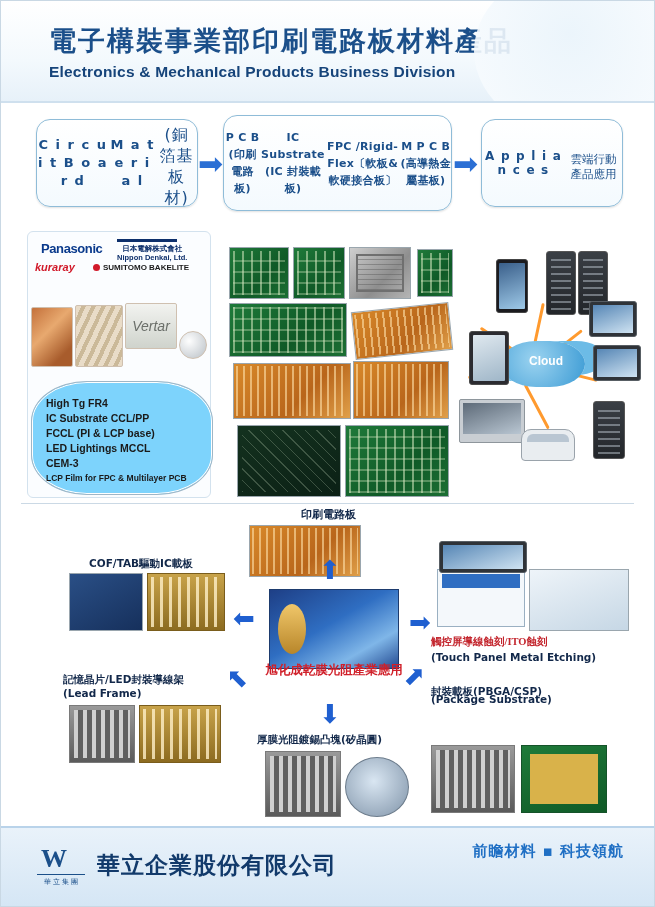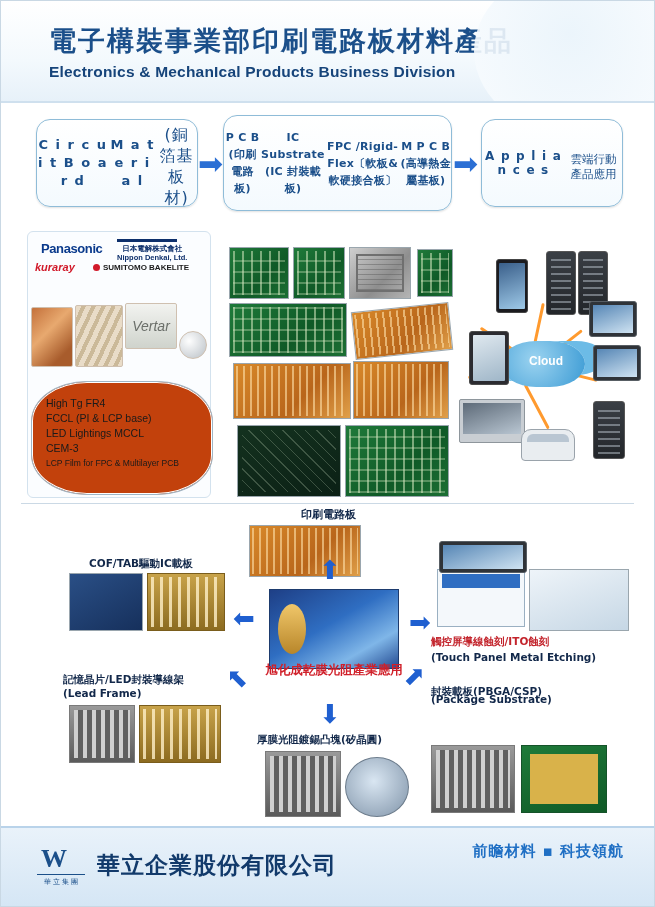--- a/index.html
+++ b/index.html
@@ -84,23 +84,24 @@
   .mat-imgs{position:absolute;left:30px;top:300px;width:175px;height:70px;}
   .mat{position:absolute;border:1px solid #cfc0b0;border-radius:2px;}
   .m1{left:0;top:6px;width:40px;height:58px;background:linear-gradient(135deg,#c4713b,#e8a96f 40%,#a85c2c 80%);}
   .m2{left:44px;top:4px;width:46px;height:60px;background:repeating-linear-gradient(115deg,#e9dcc8 0 5px,#cbb999 5px 9px);}
   .m3{left:94px;top:2px;width:50px;height:44px;background:linear-gradient(180deg,#f2f3f0,#cfd3cc);}
   .m3 .txt{font-size:14px;color:#6b6f6a;font-style:italic;text-align:center;margin-top:14px;}
   .m4{left:148px;top:30px;width:26px;height:26px;border-radius:50%;background:radial-gradient(circle at 35% 35%,#fefefe,#b9c0c6);}
   
   .cloud-mat{
     position:absolute;left:30px;top:380px;width:180px;height:112px;
-    background:#c2410c;border:1px solid #9fb6c6;
+    background:#7dd3fc;border:1px solid #9fb6c6;
     border-radius:56px/40px;
     box-shadow:inset 0 0 0 1px #ffffff;
+    font-weight:bold;
   }
   .cloud-mat .lines{padding:14px 0 0 14px;font-size:10.5px;color:#1a1a1a;line-height:15px;}
   .cloud-mat .lines .small{font-size:8.5px;}
   
   .imgbox{position:absolute;border:1px solid #9aa6ae;box-sizing:border-box;}
   .pcb-green{background:linear-gradient(135deg,#1f7a3a,#0f5a27 60%,#1c6f34);}
   .pcb-green:after{
     content:"";position:absolute;inset:3px;
     background:
       repeating-linear-gradient(90deg,rgba(210,230,190,.55) 0 2px,transparent 2px 9px),
@@ -263,20 +264,21 @@
     <div class="mat m2"></div>
     <div class="mat m3">
       <div class="txt">Vertar</div>
     </div>
     <div class="mat m4"></div>
   </div>
 
   <div class="cloud-mat">
     <div class="lines">
       <div>High Tg FR4</div>
+      <div>IC Substrate CCL/PP</div>
       <div>FCCL (PI &amp; LCP base)</div>
       <div>LED Lightings MCCL</div>
       <div>CEM-3</div>
       <div class="small">LCP Film for FPC &amp; Multilayer PCB</div>
     </div>
   </div>
 
   <div class="imgbox pcb-green" style="left:228px;top:246px;width:60px;height:52px;"></div>
   <div class="imgbox pcb-green" style="left:292px;top:246px;width:52px;height:52px;"></div>
   <div class="imgbox chip-gray" style="left:348px;top:246px;width:62px;height:52px;"></div>
@@ -319,21 +321,21 @@
   <div class="center-caption">旭化成乾膜光阻產業應用</div>
 
   <div class="lbl" style="left:88px;top:556px;">COF/TAB驅動IC載板</div>
   <div class="imgbox" style="left:68px;top:572px;width:74px;height:58px;background:linear-gradient(150deg,#2a4f86,#16305c);"></div>
   <div class="imgbox leadframe" style="left:146px;top:572px;width:78px;height:58px;"></div>
   <div class="arrow" style="left:232px;top:604px;">⬅</div>
 
   <div class="imgbox touchpanel" style="left:436px;top:568px;width:88px;height:58px;"></div>
   <div class="imgbox" style="left:528px;top:568px;width:100px;height:62px;background:linear-gradient(160deg,#eef4f9,#c6d7e5);"></div>
   <div class="arrow" style="left:408px;top:608px;">➡</div>
-  <div class="lbl red" style="left:430px;top:634px;">觸控屏導線蝕刻/ITO蝕刻</div>
+  <div class="lbl red" style="left:430px;top:634px;font-family:Liberation Serif, serif;">觸控屏導線蝕刻/ITO蝕刻</div>
   <div class="lbl" style="left:430px;top:650px;">(Touch Panel Metal Etching)</div>
 
   <div class="device dev-monitor" style="left:438px;top:540px;width:86px;height:30px;"></div>
 
   <div class="lbl" style="left:62px;top:672px;">記憶晶片/LED封裝導線架</div>
   <div class="lbl" style="left:62px;top:686px;">(Lead Frame)</div>
   <div class="imgbox sem" style="left:68px;top:704px;width:66px;height:58px;"></div>
   <div class="imgbox leadframe" style="left:138px;top:704px;width:82px;height:58px;"></div>
   <div class="arrow" style="left:226px;top:664px;transform:rotate(45deg);">⬅</div>
 

